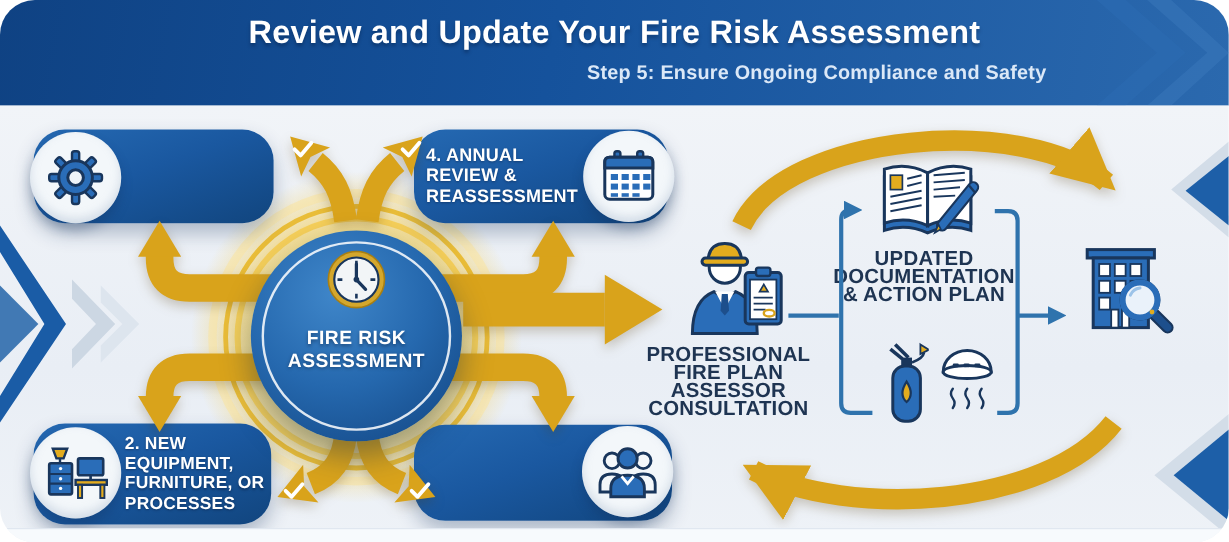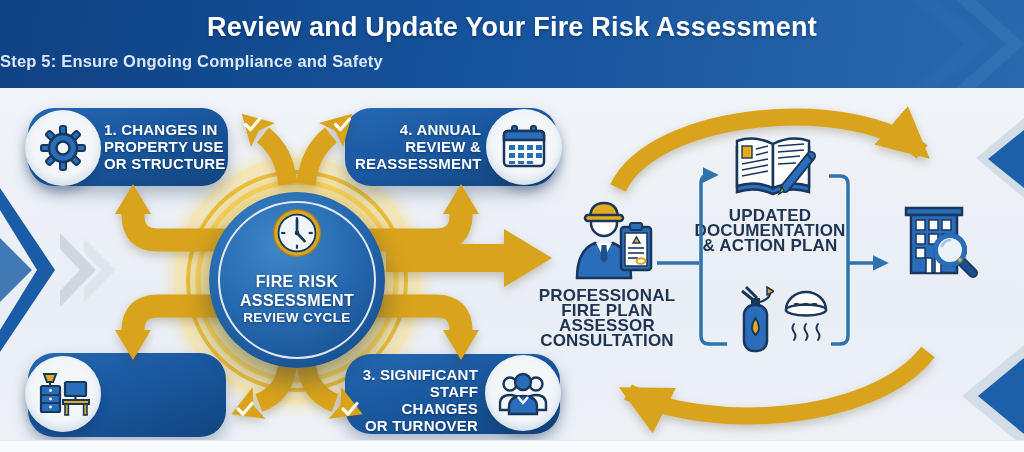--- a/index.html
+++ b/index.html
@@ -1,25 +1,25 @@
 <!DOCTYPE html>
 <html><head>
 <meta charset="utf-8">
 <style>
   html,body{margin:0;padding:0;background:#fff;}
   .stage{position:relative;width:1024px;height:452px;overflow:hidden;
-         font-family:"Liberation Sans","DejaVu Sans",sans-serif;}
+         font-family:"Liberation Sans","DejaVu Sans",sans-serif;border-radius:29px;}
   .abs{position:absolute;}
   
   .header{left:0;top:0;width:1024px;height:88px;
           background:linear-gradient(100deg,#0f4283 0%,#15529c 45%,#2b69ae 100%);}
   .hdr-title{left:0;top:12px;width:1024px;text-align:center;color:#ffffff;
              font-size:27px;font-weight:bold;letter-spacing:.2px;
              text-shadow:0 2px 3px rgba(0,20,50,.35);}
-  .hdr-sub{left:0;top:52px;width:872px;text-align:left;color:#dbe8f7;
+  .hdr-sub{left:0;top:52px;width:872px;text-align:right;color:#dbe8f7;
            font-size:16.5px;font-weight:bold;letter-spacing:.2px;}
   .hdr-chev{top:0;height:88px;width:120px;right:0;overflow:hidden;}
   
   .content-bg{left:0;top:88px;width:1024px;height:364px;
               background:linear-gradient(180deg,#f1f4f8 0%,#e9eef5 60%,#eef2f7 100%);}
   .bottom-strip{left:0;top:440px;width:1024px;height:12px;background:#f7fafd;
                 border-top:1px solid #e0e7f0;}
   svg.layer{left:0;top:0;width:1024px;height:452px;}
   .goldfx{filter:drop-shadow(0 4px 5px rgba(80,50,0,.25));}
   
@@ -86,42 +86,39 @@
     </defs>
     <circle cx="297" cy="281" r="138" fill="url(#glow)"></circle>
     <g fill="none">
       <circle cx="297" cy="281" r="120" stroke="#F9E4A0" stroke-width="7" opacity=".55"></circle>
       <circle cx="297" cy="281" r="109" stroke="#E8B82A" stroke-width="4" opacity=".9"></circle>
       <circle cx="297" cy="281" r="99" stroke="#F4CE55" stroke-width="5" opacity=".95"></circle>
     </g>
   </svg>
 
   <div class="abs pill" style="left:28px;top:108px;width:200px;height:78px"></div>
-  <div class="abs pill-txt" style="left:104px;top:121px;width:122px">1. CHANGES IN
-PROPERTY USE
-OR STRUCTURE</div>
   <div class="abs badge" style="left:25px;top:110px">
     <svg width="48" height="48" viewBox="0 0 48 48">
       <g fill="#2a6db8" stroke="#19365c" stroke-width="2">
         <rect x="21" y="2" width="6" height="9" rx="2"></rect>
         <rect x="21" y="37" width="6" height="9" rx="2"></rect>
         <rect x="2" y="21" width="9" height="6" rx="2"></rect>
         <rect x="37" y="21" width="9" height="6" rx="2"></rect>
         <rect x="21" y="2" width="6" height="9" rx="2" transform="rotate(45 24 24)"></rect>
         <rect x="21" y="37" width="6" height="9" rx="2" transform="rotate(45 24 24)"></rect>
         <rect x="2" y="21" width="9" height="6" rx="2" transform="rotate(45 24 24)"></rect>
         <rect x="37" y="21" width="9" height="6" rx="2" transform="rotate(45 24 24)"></rect>
       </g>
       <circle cx="24" cy="24" r="14" fill="#2a6db8" stroke="#19365c" stroke-width="2.5"></circle>
       <circle cx="24" cy="24" r="6.5" fill="#eef3f8" stroke="#19365c" stroke-width="2.5"></circle>
     </svg>
   </div>
 
   <div class="abs pill" style="left:345px;top:108px;width:212px;height:78px"></div>
-  <div class="abs pill-txt" style="left:355px;top:121px;width:126px;text-align:right">4. ANNUAL
+  <div class="abs pill-txt" style="left:355px;top:121px;width:126px;text-align:left">4. ANNUAL
 REVIEW &amp;
 REASSESSMENT</div>
   <div class="abs badge" style="left:486px;top:109px">
     <svg width="50" height="46" viewBox="0 0 50 46">
       <rect x="13" y="2" width="5" height="9" rx="2" fill="#2a6db8" stroke="#19365c" stroke-width="2"></rect>
       <rect x="32" y="2" width="5" height="9" rx="2" fill="#2a6db8" stroke="#19365c" stroke-width="2"></rect>
       <rect x="5" y="7" width="40" height="35" rx="4" fill="#ffffff" stroke="#19365c" stroke-width="2.5"></rect>
       <path d="M5 11 q0-4 4-4 h32 q4 0 4 4 v5 H5 Z" fill="#2a6db8" stroke="#19365c" stroke-width="2.5"></path>
       <g fill="#2a6db8">
         <rect x="10" y="21" width="6" height="5"></rect>
@@ -133,42 +130,43 @@
           <rect x="28" y="29" width="6" height="5"></rect>
           <rect x="37" y="29" width="6" height="5"></rect>
         <rect x="10" y="37" width="6" height="3"></rect>
           <rect x="19" y="37" width="6" height="3"></rect>
           <rect x="28" y="37" width="6" height="3"></rect>
       </g>
     </svg>
   </div>
 
   <div class="abs pill" style="left:28px;top:353px;width:198px;height:84px"></div>
+  <div class="abs pill-txt" style="left:104px;top:362px;width:118px;font-size:14.5px;line-height:16.5px">2. NEW
+EQUIPMENT,
+FURNITURE, OR
+PROCESSES</div>
   <div class="abs badge" style="left:25px;top:356px">
     <svg width="56" height="48" viewBox="0 0 56 48">
       <polygon points="9,4 21,4 18,12 12,12" fill="#E3AC1E" stroke="#19365c" stroke-width="2"></polygon>
       <line x1="15" y1="12" x2="15" y2="16" stroke="#19365c" stroke-width="2"></line>
       <rect x="6" y="16" width="19" height="26" rx="1.5" fill="#2a6db8" stroke="#19365c" stroke-width="2.2"></rect>
       <line x1="6" y1="25" x2="25" y2="25" stroke="#19365c" stroke-width="1.8"></line>
       <line x1="6" y1="33" x2="25" y2="33" stroke="#19365c" stroke-width="1.8"></line>
       <circle cx="15.5" cy="20.5" r="1.4" fill="#fff"></circle>
         <circle cx="15.5" cy="29" r="1.4" fill="#fff"></circle>
         <circle cx="15.5" cy="37" r="1.4" fill="#fff"></circle>
       <rect x="30" y="12" width="21" height="14" rx="1.5" fill="#2a6db8" stroke="#19365c" stroke-width="2.2"></rect>
       <line x1="40.5" y1="26" x2="40.5" y2="30" stroke="#19365c" stroke-width="2.2"></line>
       <rect x="28" y="30" width="26" height="4" fill="#E3AC1E" stroke="#19365c" stroke-width="2"></rect>
       <rect x="30" y="34" width="3.4" height="11" fill="#E3AC1E" stroke="#19365c" stroke-width="1.6"></rect>
       <rect x="48.6" y="34" width="3.4" height="11" fill="#E3AC1E" stroke="#19365c" stroke-width="1.6"></rect>
     </svg>
   </div>
 
   <div class="abs pill" style="left:345px;top:354px;width:215px;height:80px"></div>
-  <div class="abs pill-txt" style="left:352px;top:366px;width:126px;text-align:right">3. SIGNIFICANT
-STAFF CHANGES
-OR TURNOVER</div>
   <div class="abs badge" style="left:485px;top:355px">
     <svg width="54" height="46" viewBox="0 0 54 46">
       <circle cx="14" cy="14" r="6.5" fill="#f3f7fa" stroke="#19365c" stroke-width="2.4"></circle>
       <circle cx="40" cy="14" r="6.5" fill="#f3f7fa" stroke="#19365c" stroke-width="2.4"></circle>
       <path d="M4 40 v-6 q0-9 10-9 q10 0 10 9 v6 Z" fill="#f3f7fa" stroke="#19365c" stroke-width="2.4"></path>
       <path d="M30 40 v-6 q0-9 10-9 q10 0 10 9 v6 Z" fill="#f3f7fa" stroke="#19365c" stroke-width="2.4"></path>
       <circle cx="27" cy="12" r="8" fill="#2a6db8" stroke="#19365c" stroke-width="2.4"></circle>
       <path d="M13 44 v-7 q0-11 14-11 q14 0 14 11 v7 Z" fill="#2a6db8" stroke="#19365c" stroke-width="2.4"></path>
       <polyline points="22,27 27,33 32,27" fill="none" stroke="#ffffff" stroke-width="2.4"></polyline>
     </svg>
@@ -332,17 +330,16 @@
           <line x1="30" y1="43" x2="30" y2="47.5"></line>
         <line x1="12.5" y1="30" x2="17" y2="30"></line>
           <line x1="43" y1="30" x2="47.5" y2="30"></line>
       </g>
       <line x1="30" y1="30" x2="30" y2="15.5" stroke="#19365c" stroke-width="3" stroke-linecap="round"></line>
       <line x1="30" y1="30" x2="38.5" y2="39" stroke="#19365c" stroke-width="3" stroke-linecap="round"></line>
       <circle cx="30" cy="30" r="2.6" fill="#19365c"></circle>
     </svg>
     <div class="hub-title">FIRE RISK
 ASSESSMENT</div>
-    <div class="hub-sub">REVIEW CYCLE</div>
   </div>
 
   <div class="abs bottom-strip"></div>
 </div>
 
 </body></html>

